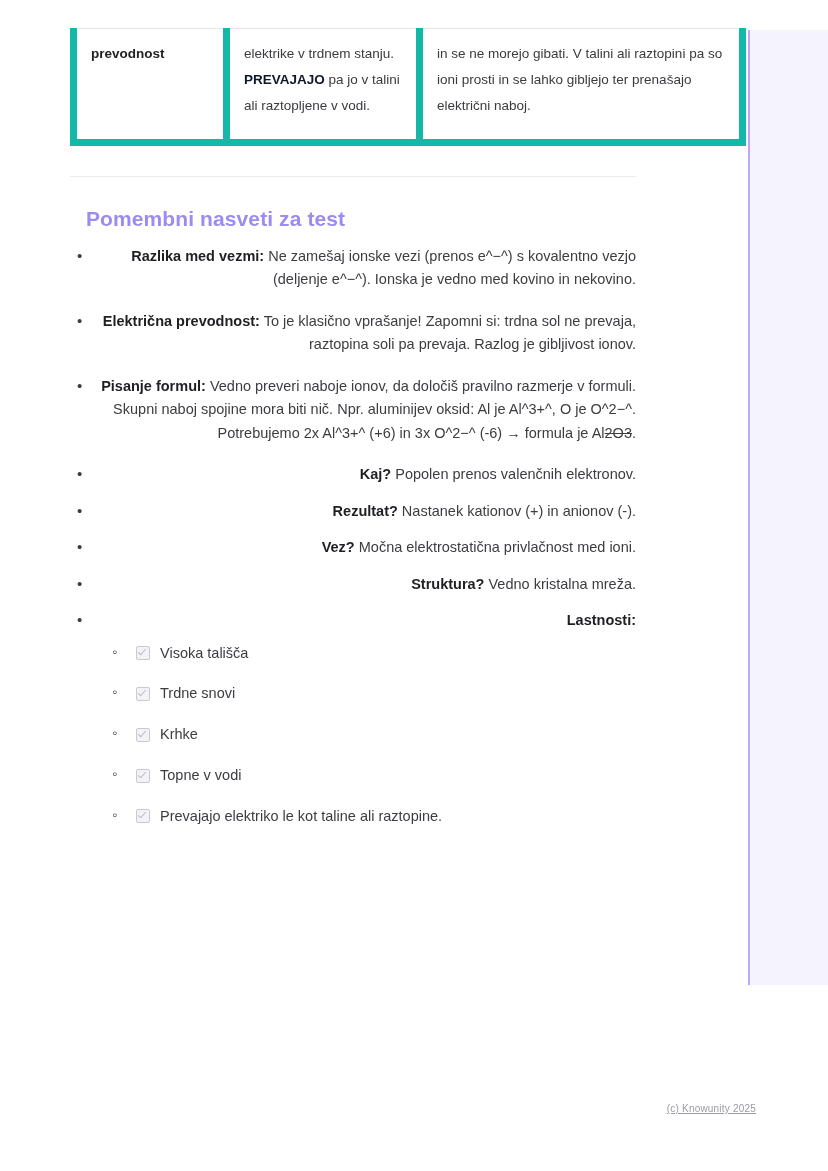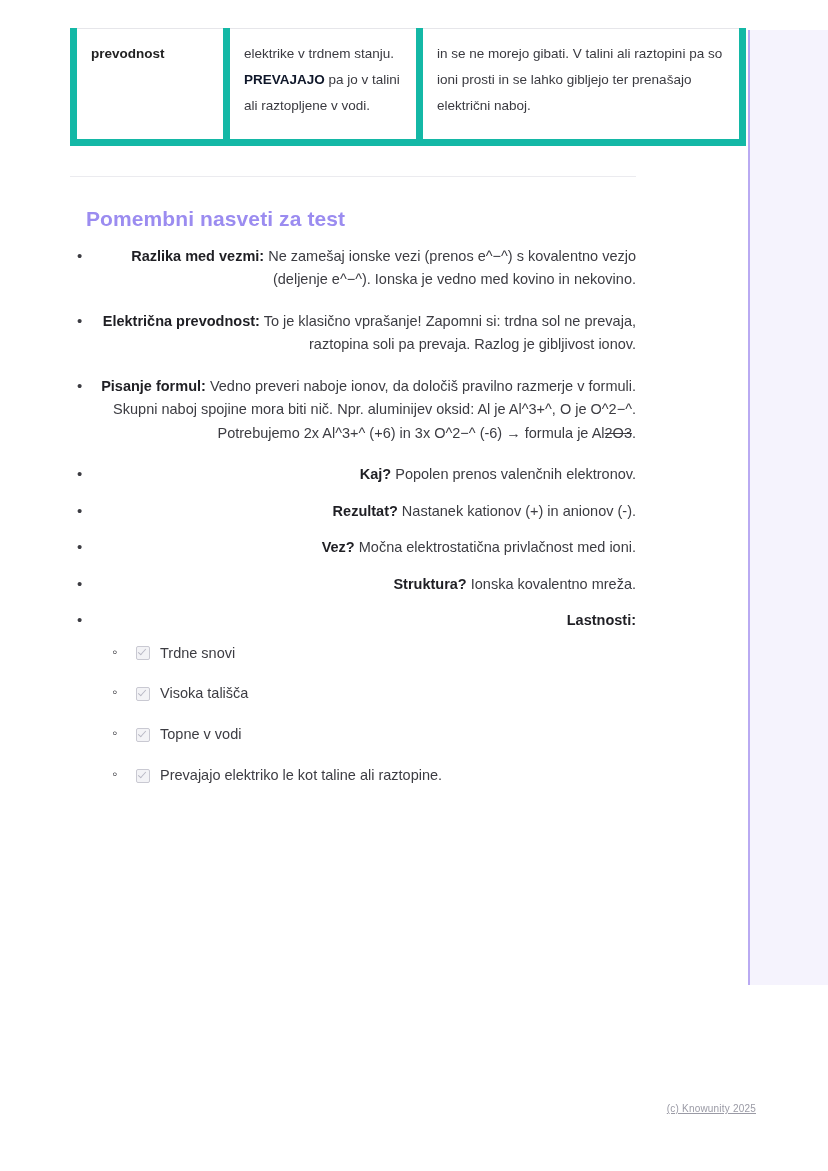--- a/index.html
+++ b/index.html
@@ -203,32 +203,36 @@
       <li>
         <b>Kaj?</b><span> Popolen prenos valenčnih elektronov.</span>
       </li>
       <li>
         <b>Rezultat?</b><span> Nastanek kationov (+) in anionov (-).</span>
       </li>
       <li>
         <b>Vez?</b><span> Močna elektrostatična privlačnost med ioni.</span>
       </li>
       <li>
-        <b>Struktura?</b><span> Ionska kovalentno mreža.</span>
+        <b>Struktura?</b><span> Vedno kristalna mreža.</span>
       </li>
       <li>
         <b>Lastnosti:</b><span></span>
         <ul class="sublist">
           <li>
             <span class="chk"></span>
+            <span>Visoka tališča</span>
+          </li>
+          <li>
+            <span class="chk"></span>
             <span>Trdne snovi</span>
           </li>
           <li>
             <span class="chk"></span>
-            <span>Visoka tališča</span>
+            <span>Krhke</span>
           </li>
           <li>
             <span class="chk"></span>
             <span>Topne v vodi</span>
           </li>
           <li>
             <span class="chk"></span>
             <span>Prevajajo elektriko le kot taline ali raztopine.</span>
           </li>
         </ul>

